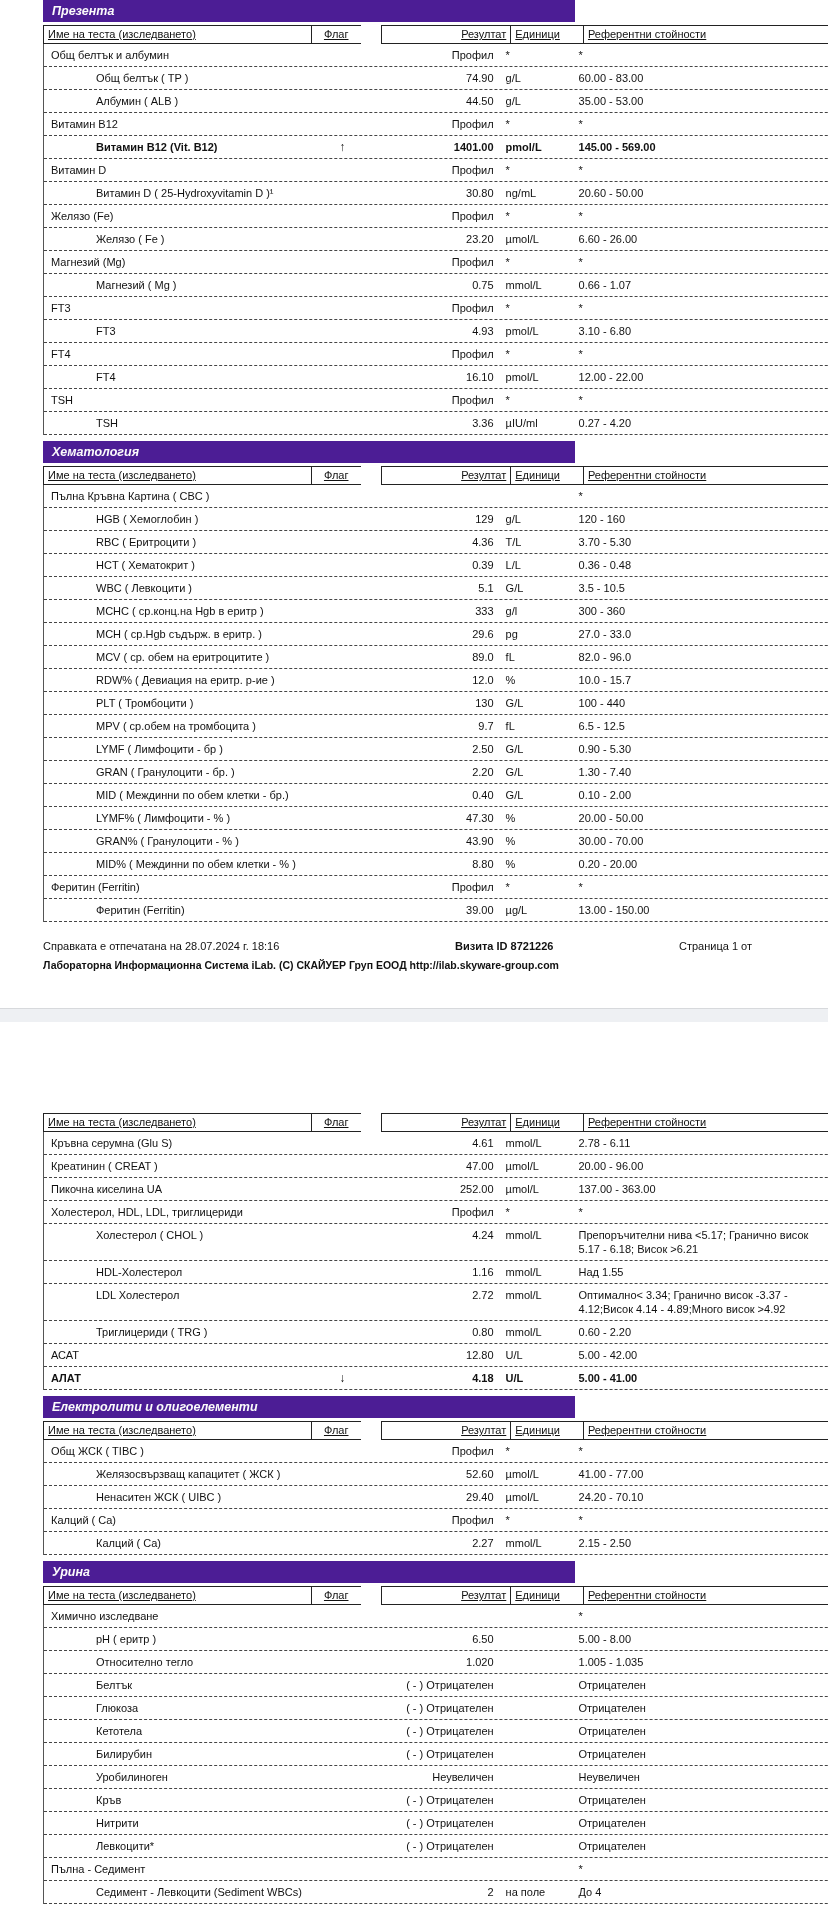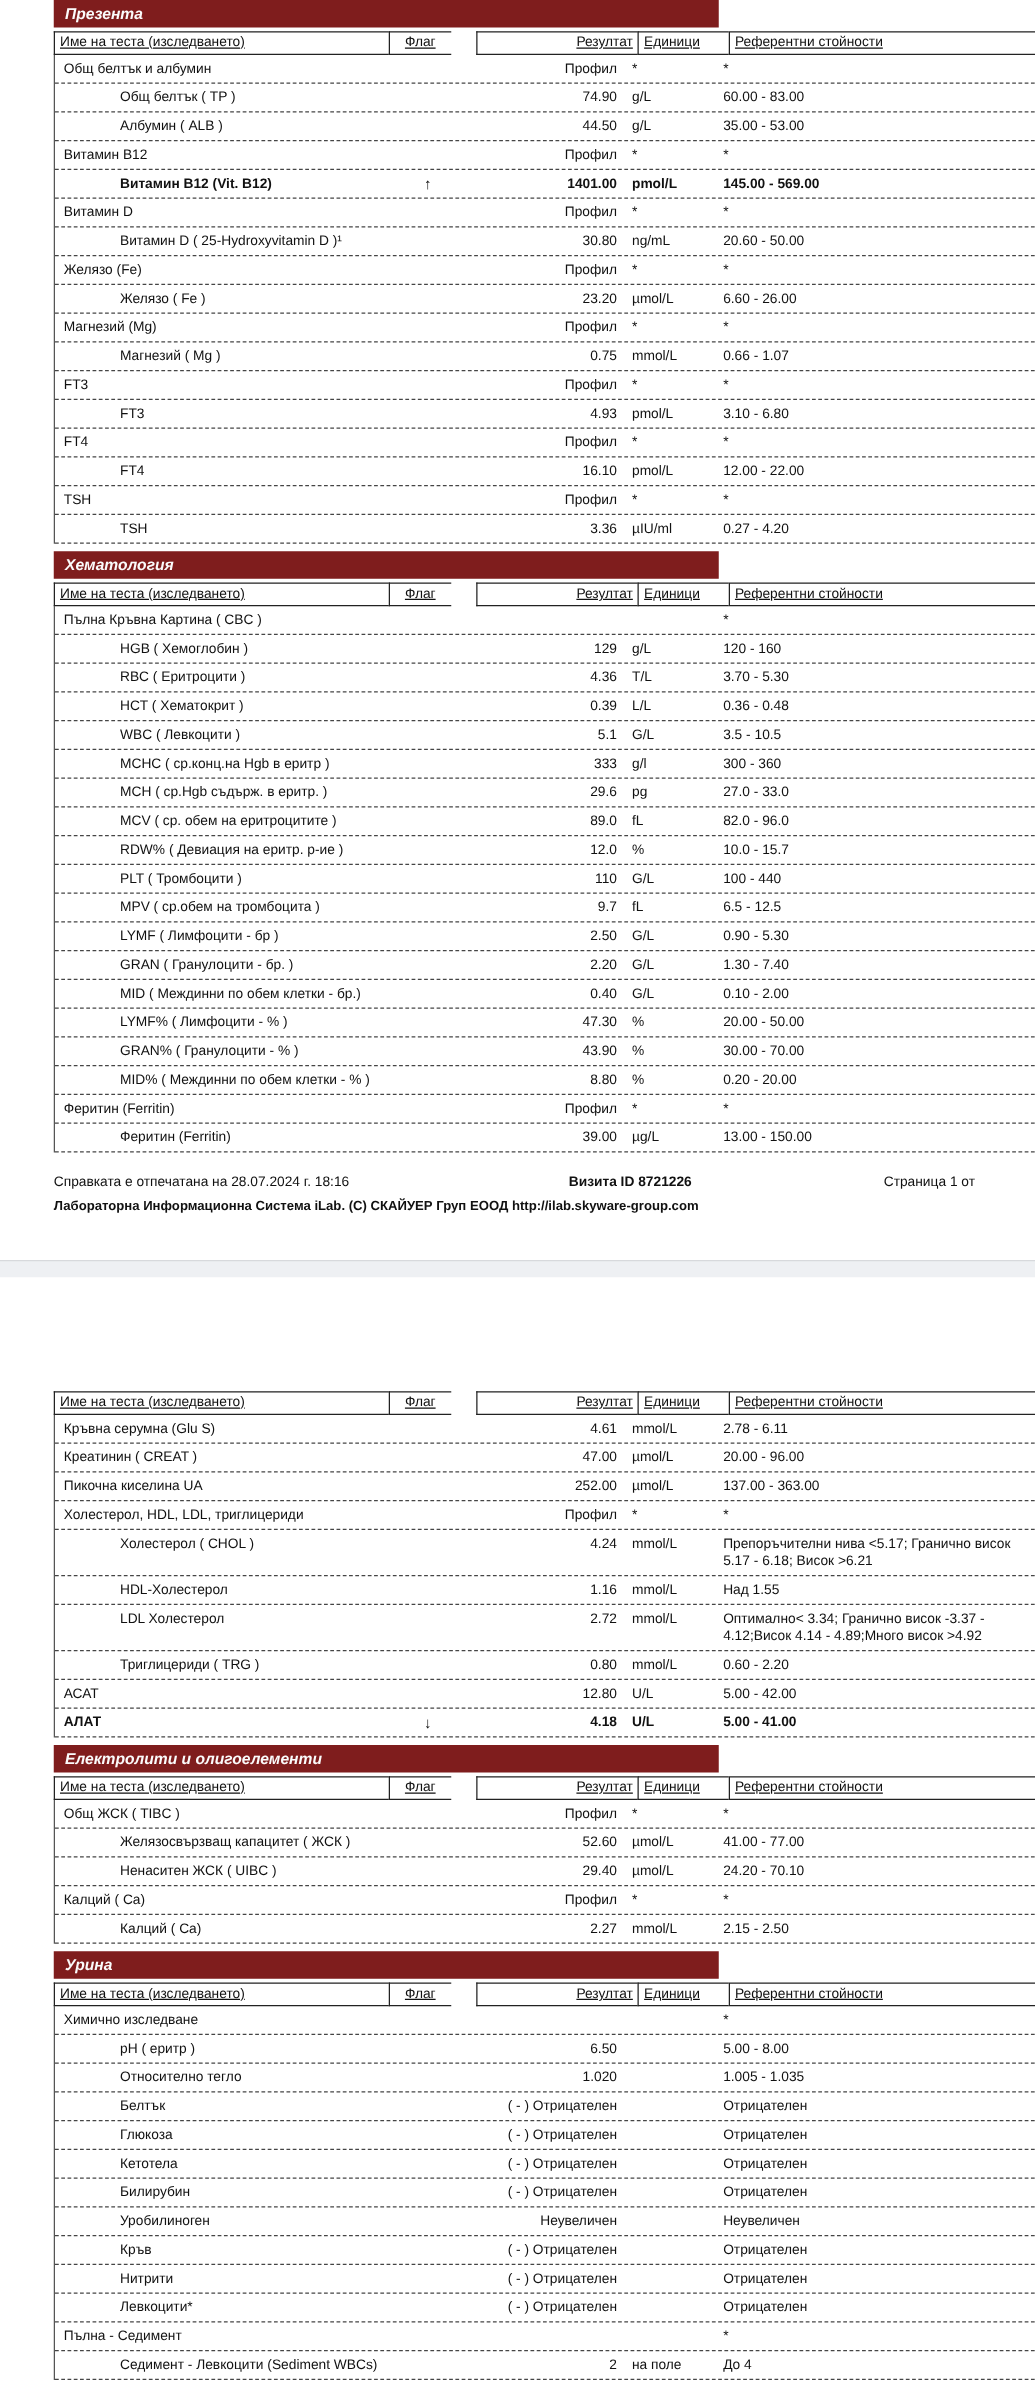--- a/index.html
+++ b/index.html
@@ -9,21 +9,21 @@
   }
   .page{position:absolute;left:0;width:828px;background:#fff;overflow:hidden;}
   #page1{top:0;height:1008px;}
   #page-gap{position:absolute;top:1008px;left:0;width:828px;height:14px;
     background:#eef0f3;border-top:1px solid #d7d9dc;box-sizing:border-box;}
   #page2{top:1022px;height:897px;}
   .content{margin-left:43px;}
   #page2 .content{padding-top:91px;}
 
   .section{margin-bottom:6px;}
-  .sec-bar{width:532px;height:22px;background:#7f1d1d;color:#fbfbfb;
+  .sec-bar{width:532px;height:22px;background:#4c1d95;color:#fbfbfb;
     font-weight:bold;font-style:italic;font-size:12.5px;line-height:22px;
     padding-left:9px;box-sizing:border-box;margin-bottom:3px;}
 
   .tbl{width:1030px;font-size:11px;}
   .thead{display:flex;height:19px;box-sizing:border-box;}
   .th{box-sizing:border-box;border:1px solid #222;border-right:none;
     line-height:17px;padding:0 4px;white-space:nowrap;overflow:hidden;text-decoration:underline;}
   .th.c-name{width:273px;}
   .th.c-flag{width:51px;text-align:center;}
   .th.c-result{width:132px;text-align:right;margin-left:20px;}
@@ -40,21 +40,21 @@
   .td.c-flag{width:51px;text-align:center;font-size:12px;}
   .td.c-result{width:132px;text-align:right;padding-right:6px;white-space:nowrap;}
   .td.c-units{width:74px;padding-left:6px;white-space:nowrap;}
   .td.c-ref{width:500px;padding-left:5px;white-space:nowrap;}
 
   .footer{position:absolute;left:43px;top:940px;width:785px;font-size:11px;color:#111;}
   .f-line1{position:relative;height:18px;}
   .f-line1 span{position:absolute;top:0;white-space:nowrap;text-align:right;}
   .f-printed{left:0;}
   .f-visit{left:412px;font-weight:bold;}
-  .f-page{left:636px;margin-left:28px;}
+  .f-page{left:636px;}
   .f-line2{font-weight:bold;font-size:10.5px;margin-top:1px;white-space:nowrap;}
 </style>
 </head>
 <body>
 
 <div id="canvas">
 
   <div class="page" id="page1">
     <div class="content">
       <div id="sections-p1">
@@ -261,21 +261,21 @@
                 <div class="tr">
                   <div class="td c-name indent">RDW% ( Девиация на еритр. р-ие )</div>
                   <div class="td c-flag"></div>
                   <div class="td c-result">12.0</div>
                   <div class="td c-units">%</div>
                   <div class="td c-ref">10.0 - 15.7</div>
                 </div>
                 <div class="tr">
                   <div class="td c-name indent">PLT ( Тромбоцити )</div>
                   <div class="td c-flag"></div>
-                  <div class="td c-result">110</div>
+                  <div class="td c-result">130</div>
                   <div class="td c-units">G/L</div>
                   <div class="td c-ref">100 - 440</div>
                 </div>
                 <div class="tr">
                   <div class="td c-name indent">MPV ( ср.обем на тромбоцита )</div>
                   <div class="td c-flag"></div>
                   <div class="td c-result">9.7</div>
                   <div class="td c-units">fL</div>
                   <div class="td c-ref">6.5 - 12.5</div>
                 </div>

